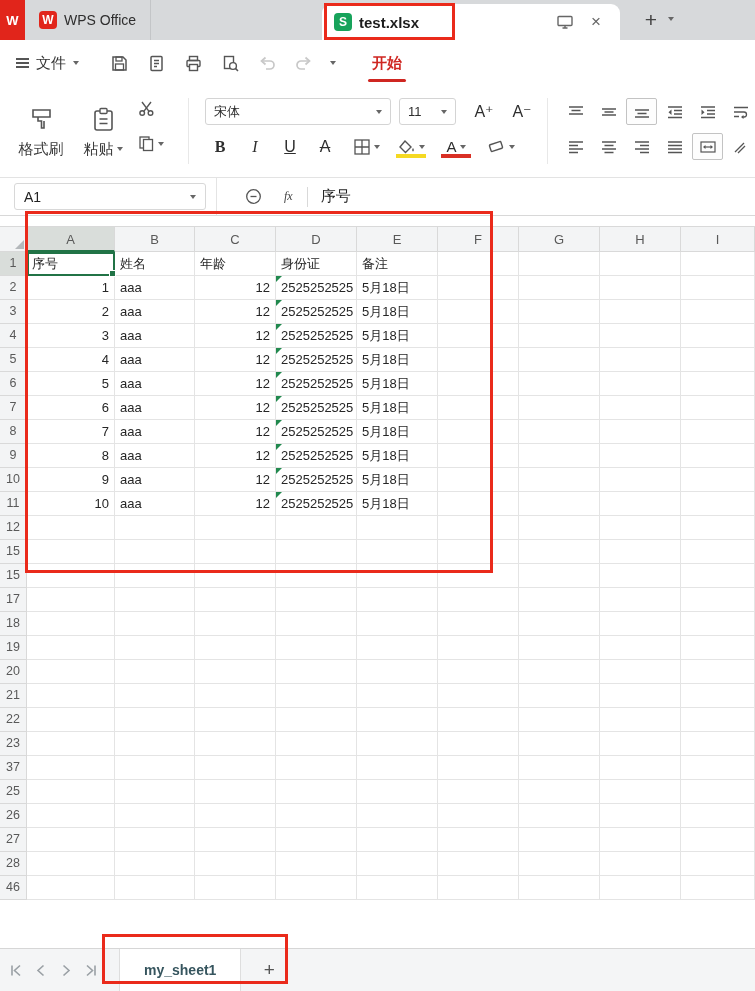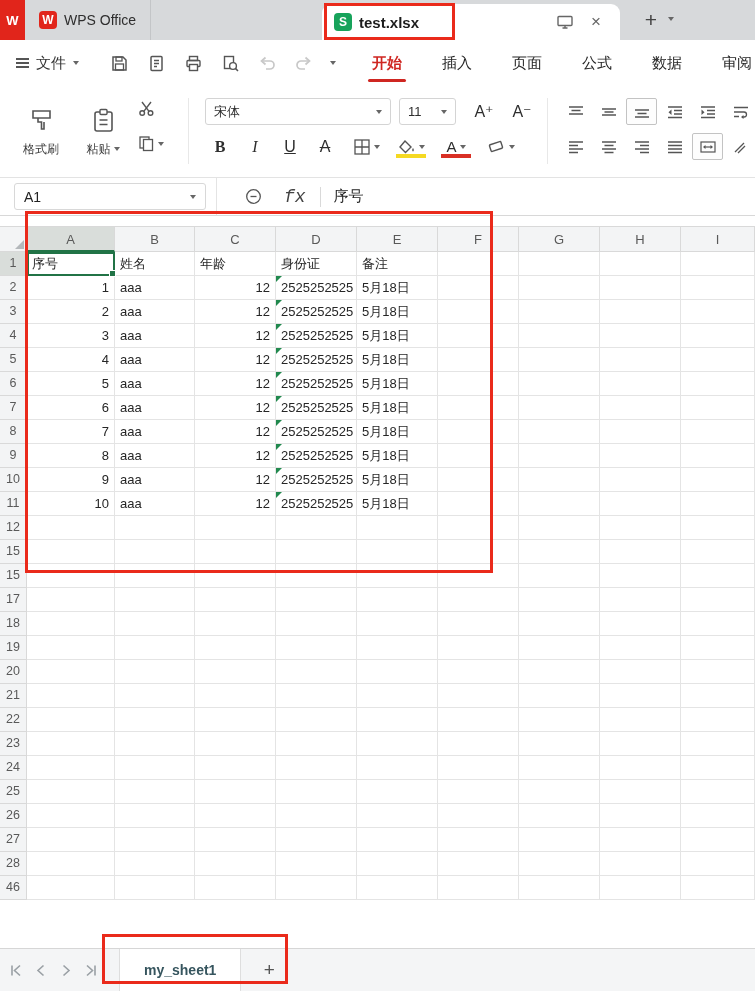--- a/index.html
+++ b/index.html
@@ -26,28 +26,28 @@
   .tabbar-caret{position:absolute;left:668px;top:17px;}
   .caret{width:0;height:0;border-left:3.5px solid transparent;border-right:3.5px solid transparent;border-top:4.5px solid #666;display:inline-block;}
 
   
   .menubar{position:absolute;top:40px;left:0;width:755px;height:46px;background:#fff;}
   .file-group{position:absolute;left:16px;top:0;height:46px;display:flex;align-items:center;gap:7px;font-size:15px;color:#333;}
   .hamburger{display:inline-block;width:13px;}
   .hamburger i{display:block;height:1.5px;background:#555;margin:2.5px 0;}
   .mb-icons{position:absolute;left:108px;top:0;height:46px;display:flex;align-items:center;gap:15px;}
   .mb-icon{display:flex;align-items:center;justify-content:center;width:22px;height:22px;}
-  .mb-tabs{position:absolute;left:352px;top:0;height:46px;display:flex;overflow:hidden;width:403px;}
+  .mb-tabs{position:absolute;left:352px;top:0;height:46px;display:flex;overflow:hidden;width:403px;flex-direction:column;}
   .mb-tab{width:70px;text-align:center;line-height:46px;font-size:15px;color:#262626;position:relative;flex:0 0 auto;}
   .mb-tab.active{color:#cf2621;font-weight:bold;}
   .mb-tab.active::after{content:'';position:absolute;left:16px;right:16px;bottom:4px;height:3px;background:#cf2621;border-radius:2px;}
 
   
   .toolbar{position:absolute;top:86px;left:0;width:755px;height:92px;background:#fff;border-bottom:1px solid #e3e3e3;}
-  .big-btn{position:absolute;top:8px;width:58px;height:76px;display:flex;flex-direction:column;align-items:center;justify-content:center;gap:7px;color:#3a3a3a;font-size:12px;}
+  .big-btn{position:absolute;top:8px;width:58px;height:76px;display:flex;flex-direction:column;align-items:center;justify-content:center;gap:7px;color:#3a3a3a;font-size:15px;}
   .big-btn .lbl{display:flex;align-items:center;gap:3px;}
   .small-col{position:absolute;left:138px;top:14px;display:flex;flex-direction:column;gap:18px;}
   .small-btn{display:flex;align-items:center;gap:3px;}
   .vdiv{position:absolute;width:1px;background:#e8e8e8;top:12px;height:66px;}
   .selbox{position:absolute;top:12px;height:27px;border:1px solid #d4d4d4;border-radius:3px;display:flex;align-items:center;padding:0 8px;font-size:13px;color:#2e2e2e;background:#fff;}
   .selbox .caret{margin-left:auto;}
   .fbtn{position:absolute;height:27px;display:flex;align-items:center;justify-content:center;font-size:15px;color:#2e2e2e;gap:3px;}
   .fbtn.r2{top:47px;}
   .fbtn.r1{top:12px;}
   .bold{font-weight:bold;font-family:"Liberation Serif",serif;}
@@ -59,21 +59,21 @@
   .redbar{background:#d93025;}
   .al-slot{position:absolute;width:31px;height:27px;display:flex;align-items:center;justify-content:center;}
   .al-slot.on{border:1px solid #c3c3c3;border-radius:2px;background:#fdfdfd;}
 
   
   .formulabar{position:absolute;top:178px;left:0;width:755px;height:38px;background:#fff;border-bottom:1px solid #d8d8d8;display:flex;align-items:center;}
   .namebox{margin-left:14px;width:192px;height:27px;border:1px solid #d8d8d8;border-radius:3px;display:flex;align-items:center;padding:0 9px;font-size:14px;color:#222;background:#fff;}
   .namebox .caret{margin-left:auto;}
   .fb-vsep{width:1px;height:37px;background:#e4e4e4;margin-left:10px;}
   .fb-icon{margin-left:28px;display:flex;align-items:center;}
-  .fx{margin-left:22px;font-family:Liberation Mono, monospace;font-style:italic;font-size:18px;color:#444;}
+  .fx{margin-left:22px;font-family:Liberation Serif, serif;font-style:italic;font-size:12px;color:#444;}
   .fb-div2{width:1px;height:20px;background:#d9d9d9;margin-left:14px;}
   .fb-content{margin-left:13px;font-size:15px;color:#222;}
 
   
   .gridwrap{position:absolute;top:216px;left:0;width:755px;height:732px;background:#fff;}
   .g-head{display:flex;height:26px;margin-top:10px;}
   .g-head > div, .g-row > div{flex:0 0 auto;}
   .g-corner{width:27px;background:#f3f4f5;border:1px solid #d9d9d9;border-left:none;position:relative;}
   .g-corner::after{content:'';position:absolute;right:2px;bottom:2px;border-left:9px solid transparent;border-bottom:9px solid #b4b8bb;}
   .g-colhead{background:#f3f4f5;border-right:1px solid #d9d9d9;border-top:1px solid #d9d9d9;border-bottom:1px solid #d9d9d9;text-align:center;line-height:25px;font-size:13px;color:#595959;}
@@ -614,21 +614,21 @@
         <div class="g-cell" style="width: 80px;"></div>
         <div class="g-cell" style="width: 81px;"></div>
         <div class="g-cell" style="width: 81px;"></div>
         <div class="g-cell" style="width: 81px;"></div>
         <div class="g-cell" style="width: 81px;"></div>
         <div class="g-cell" style="width: 81px;"></div>
         <div class="g-cell" style="width: 81px;"></div>
         <div class="g-cell" style="width: 74px;"></div>
       </div>
       <div class="g-row">
-        <div class="g-rowhead">24</div>
+        <div class="g-rowhead">37</div>
         <div class="g-cell" style="width: 88px;"></div>
         <div class="g-cell" style="width: 80px;"></div>
         <div class="g-cell" style="width: 81px;"></div>
         <div class="g-cell" style="width: 81px;"></div>
         <div class="g-cell" style="width: 81px;"></div>
         <div class="g-cell" style="width: 81px;"></div>
         <div class="g-cell" style="width: 81px;"></div>
         <div class="g-cell" style="width: 81px;"></div>
         <div class="g-cell" style="width: 74px;"></div>
       </div>

